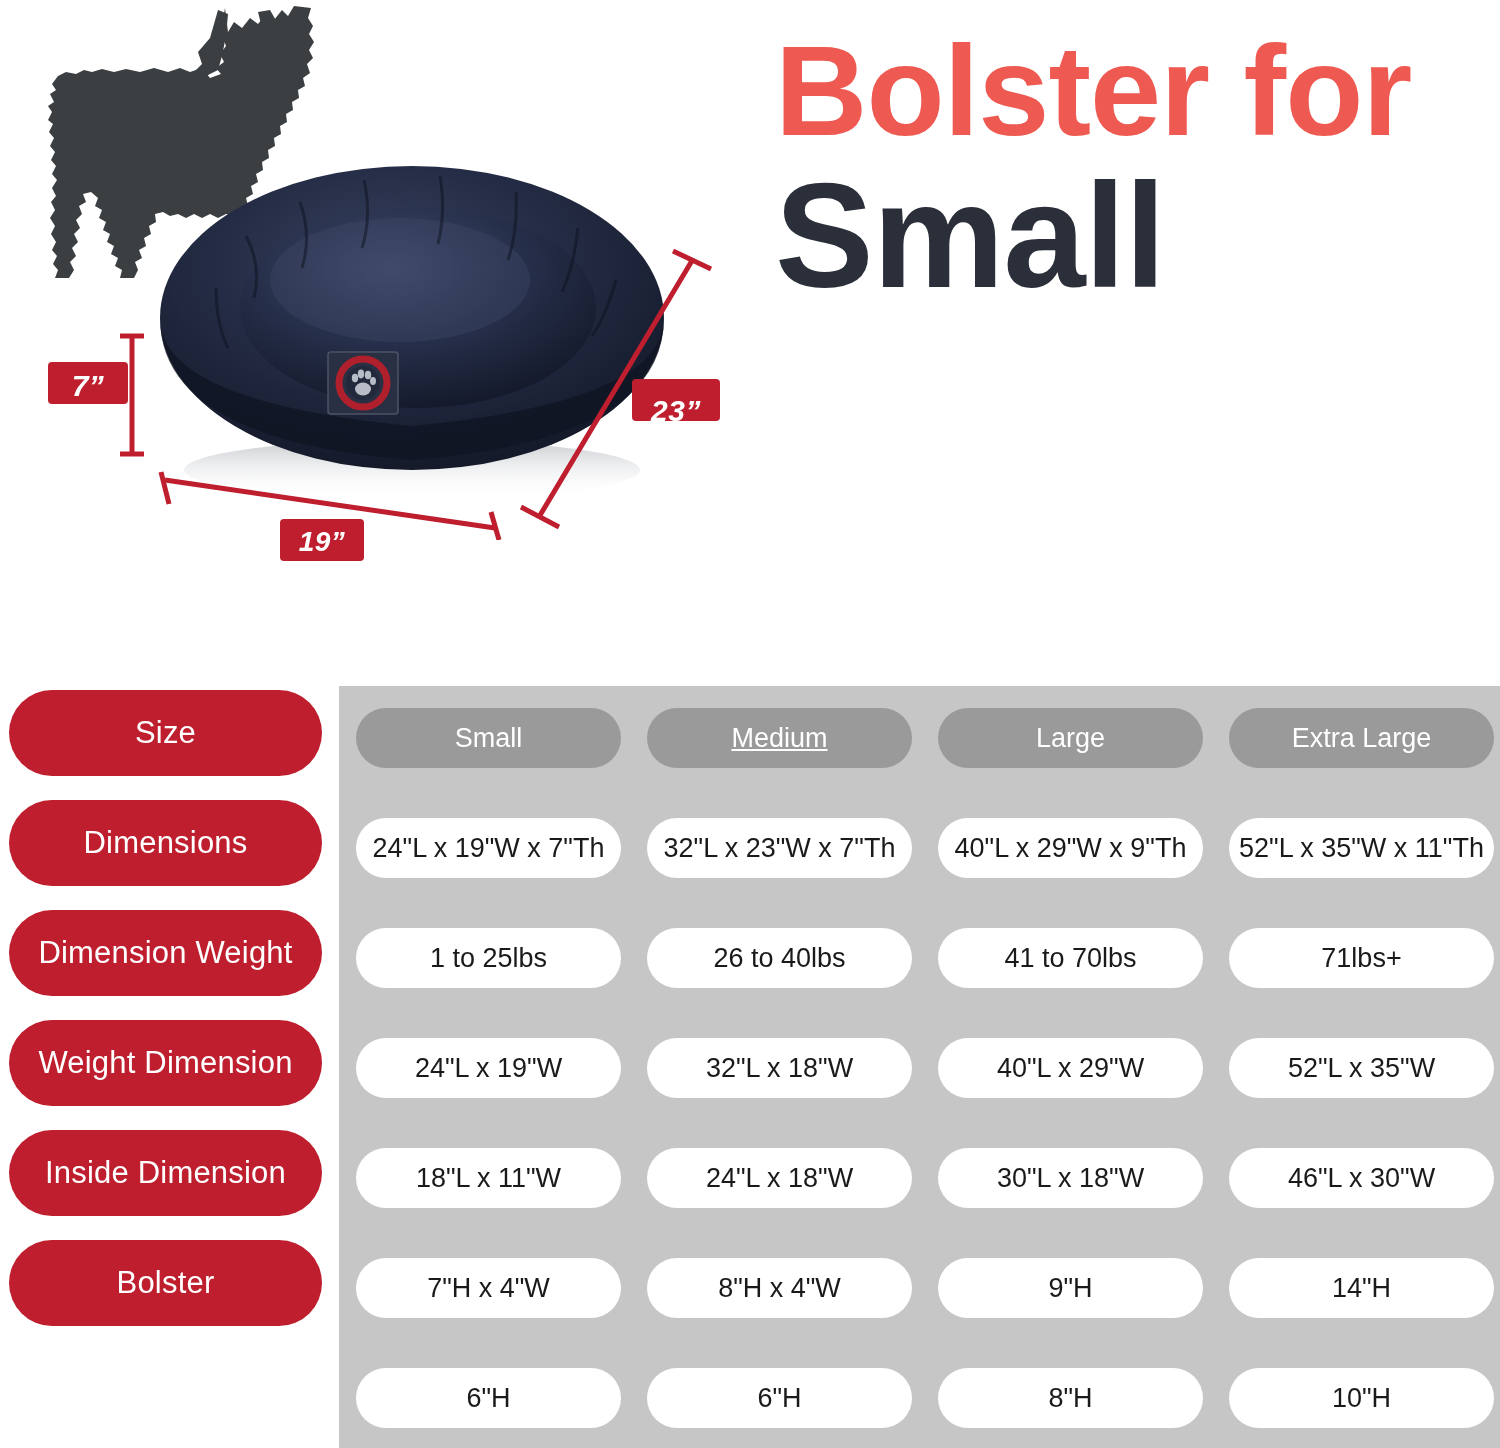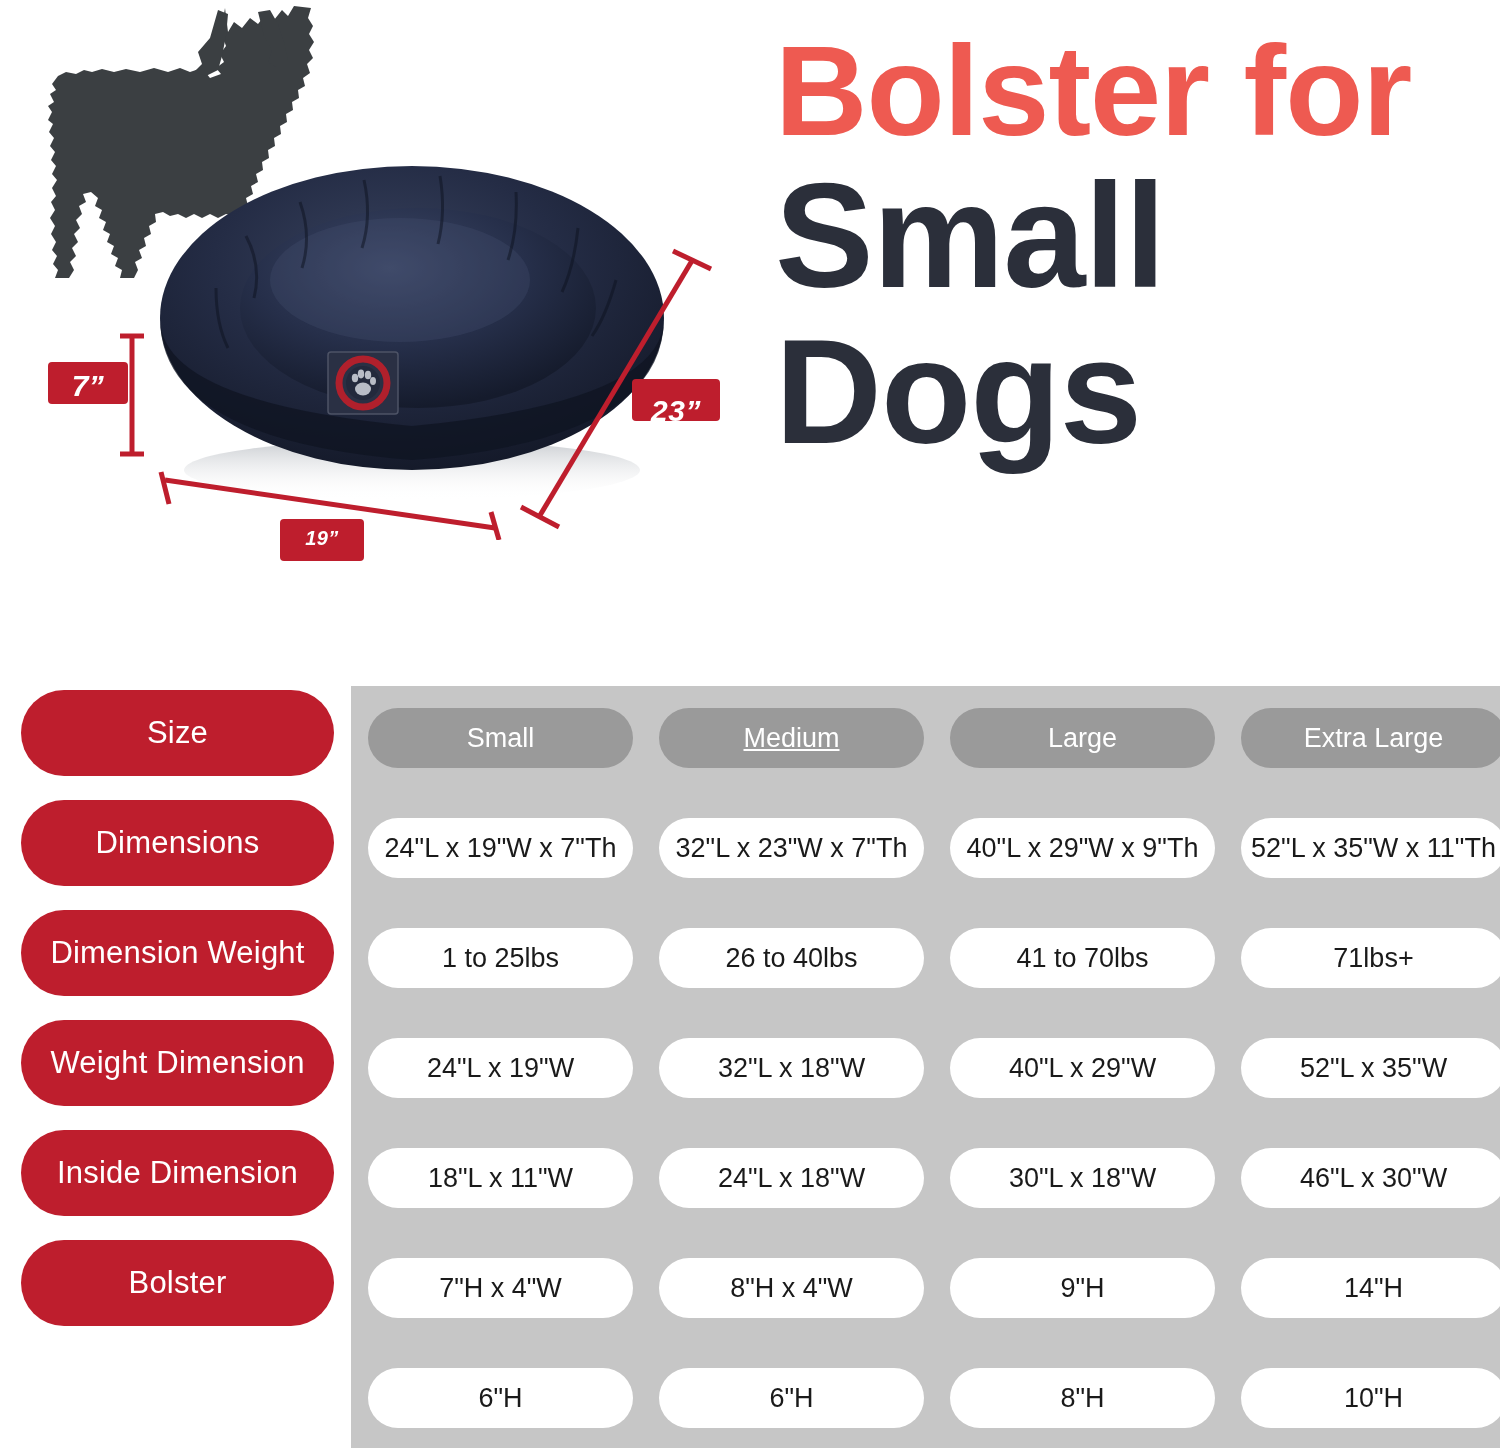--- a/index.html
+++ b/index.html
@@ -63,21 +63,21 @@
 
   #dim-height-label {
     left: 48px;  top: 362px;
     width: 80px; height: 42px;
     font-size: 30px;
     padding-top: 9px;
   }
   #dim-width-label {
     left: 280px; top: 519px;
     width: 84px;  height: 42px;
-    font-size: 20px;
+    font-size: 28px;
     padding-top: 9px;
   }
   #dim-depth-label {
     left: 632px; top: 379px;
     width: 88px;  height: 42px;
     font-size: 30px;
     padding-top: 17px;
   }
 
   .dim-line { position: absolute; z-index: 5; }
@@ -95,21 +95,21 @@
     letter-spacing: -1px;
     display: block;
   }
   #headline-l1 { font-size: 128px; color: #EE5A51; }
   #headline-l2 { font-size: 148px; color: #2B2F3A; margin-top: 8px; }
   #headline-l3 { font-size: 148px; color: #2B2F3A; margin-top: 10px; }
 
   
   #spec-table {
     position: absolute;
-    left: 16px;
+    left: 4px;
     top: 672px;
     width: 1292px;
     height: 776px;
   }
 
   #table-panel {
     position: absolute;
     left: 335px; top: 14px;
     width: 1165px;
     height: 762px;
@@ -276,21 +276,20 @@
       <line x1="6" y1="262" x2="44" y2="282" stroke="#BE1E2D" stroke-width="5"></line>
     </svg>
 
     <div id="dim-height-label" class="dim-label">7”</div>
     <div id="dim-width-label" class="dim-label">19”</div>
     <div id="dim-depth-label" class="dim-label">23”</div>
 
     <div id="headline">
       <span id="headline-l1" class="headline-line">Bolster for</span>
       <span id="headline-l2" class="headline-line">Small</span>
-      <span id="headline-l3" class="headline-line">Dogs</span>
     </div>
   </div>
 
   <div id="spec-table">
     <div id="table-panel"></div>
 
     <div id="row-labels">
       <div class="row-label" style="top:18px;  height:86px;">Size</div>
       <div class="row-label" style="top:128px; height:86px;">Dimensions</div>
       <div class="row-label" style="top:238px; height:86px;">Dimension Weight</div>

